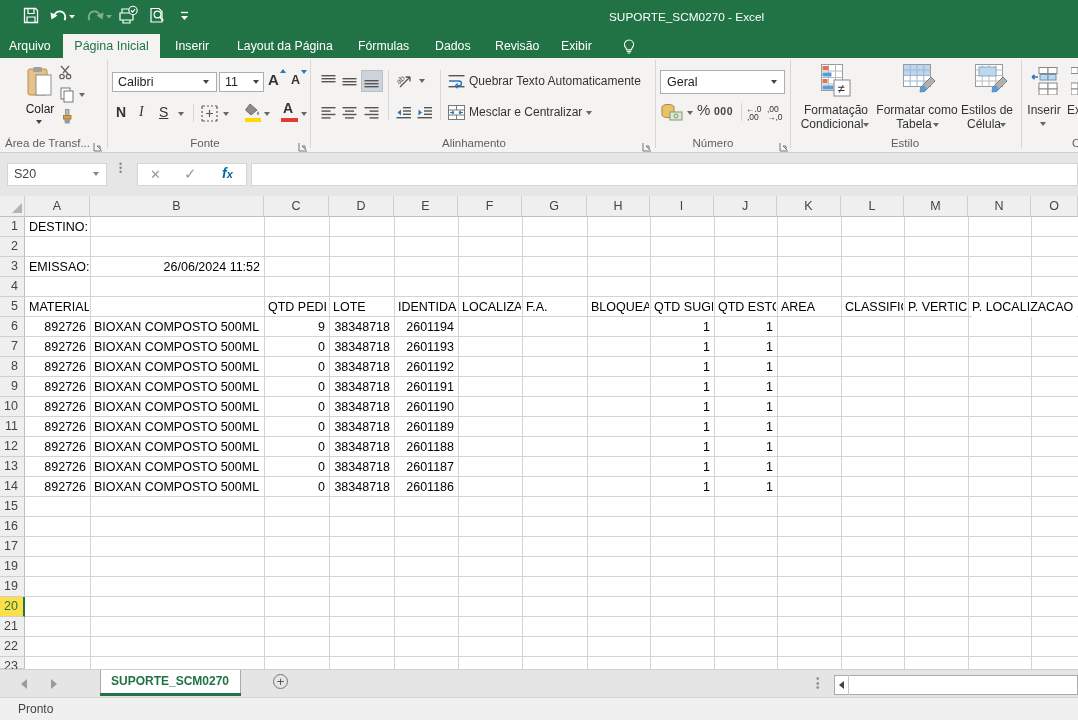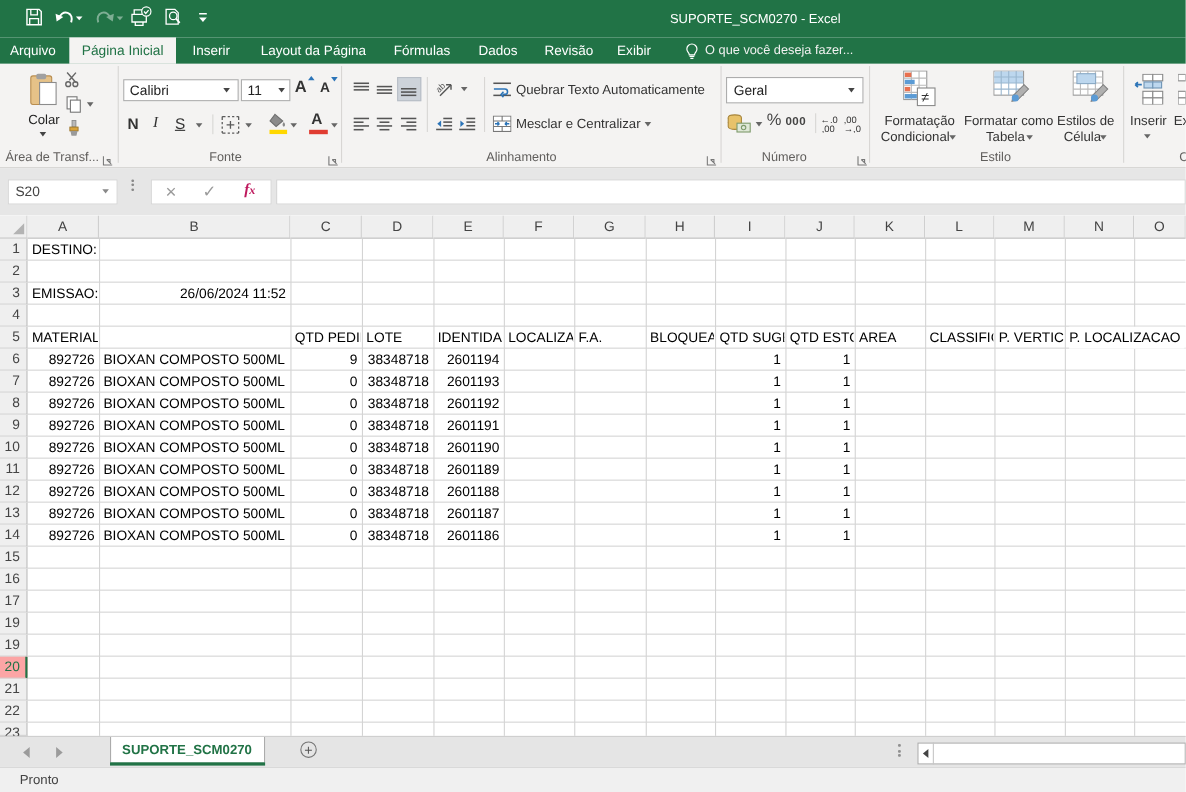--- a/index.html
+++ b/index.html
@@ -78,21 +78,20 @@
     <div class="rtab" style="left:175px">Inserir</div>
     <div class="rtab" style="left:237px">Layout da Página</div>
     <div class="rtab" style="left:358px">Fórmulas</div>
     <div class="rtab" style="left:435px">Dados</div>
     <div class="rtab" style="left:495px">Revisão</div>
     <div class="rtab" style="left:561px">Exibir</div>
     <svg class="abs" style="left:623px;top:5px" width="12" height="15" viewBox="0 0 12 15">
       <path d="M6 1 a4.6 4.6 0 0 1 4.6 4.6 c0 1.8-1 2.7-1.6 3.6-.4.6-.6 1-.6 1.6 h-4.8 c0-.6-.2-1-.6-1.6-.6-.9-1.6-1.8-1.6-3.6 A4.6 4.6 0 0 1 6 1z" fill="none" stroke="#fff" stroke-width="1.1"></path>
       <path d="M3.8 12.3h4.4 M4.6 14h2.8" stroke="#fff" stroke-width="1.2"></path>
     </svg>
-    <div class="rtab" style="left:641px;color:#f2f2f1;font-size:11.6px">O que você deseja fazer...</div>
   </div>
   <div id="ribbon">
     <div class="gsep" style="left:107px"></div>
     <div class="gsep" style="left:310px"></div>
     <div class="gsep" style="left:655px"></div>
     <div class="gsep" style="left:790px"></div>
     <div class="gsep" style="left:1021px"></div>
     <div class="glabel" style="left:5px">Área de Transf...</div>
     <div class="glabel ctr" style="left:205px">Fonte</div>
     <div class="glabel ctr" style="left:474px">Alinhamento</div>
@@ -309,21 +308,21 @@
   </div>
   <div id="fbar">
     <div class="wbox" style="left:7px;top:10px;width:100px;height:23px"></div>
     <div class="abs" style="left:14px;top:14px;font-size:12.5px;color:#444">S20</div>
     <div class="carr" style="left:93px;top:19px;border-top-color:#888"></div>
     <div class="abs" style="left:119px;top:9px;color:#8a8a8a;font-size:9px;line-height:4.2px">•<br>•<br>•</div>
     <div class="wbox" style="left:137px;top:10px;width:110px;height:23px"></div>
     <div class="wbox" style="left:251px;top:10px;width:827px;height:23px"></div>
     <div class="abs" style="left:150px;top:14px;color:#9a9a9a;font-size:13px">✕</div>
     <div class="abs" style="left:184px;top:12px;color:#9a9a9a;font-size:15px">✓</div>
-    <div class="abs" style="left:222px;top:12px;color:#be185d;font-size:14px;font-style:italic;font-family:Liberation Serif, serif;font-weight:bold">f<span style="font-size:11px">x</span></div>
+    <div class="abs" style="left:222px;top:12px;color:#0369a1;font-size:14px;font-style:italic;font-family:Liberation Sans, sans-serif;font-weight:bold">f<span style="font-size:11px">x</span></div>
   </div>
   <div id="grid">
     <div class="colhead" style="left:0;width:25px"></div>
     <div class="abs" style="left:12px;top:7px;width:0;height:0;border-left:10px solid transparent;border-bottom:10px solid #b3b3b3"></div>
     <div class="colhead" style="left:25px;width:65px">A</div>
     <div class="colhead" style="left:90px;width:174px">B</div>
     <div class="colhead" style="left:264px;width:65px">C</div>
     <div class="colhead" style="left:329px;width:65px">D</div>
     <div class="colhead" style="left:394px;width:64px">E</div>
     <div class="colhead" style="left:458px;width:64px">F</div>
@@ -348,21 +347,21 @@
     <div class="rowhead" style="top:201px;height:20px;">10</div>
     <div class="rowhead" style="top:221px;height:20px;">11</div>
     <div class="rowhead" style="top:241px;height:20px;">12</div>
     <div class="rowhead" style="top:261px;height:20px;">13</div>
     <div class="rowhead" style="top:281px;height:20px;">14</div>
     <div class="rowhead" style="top:301px;height:20px;">15</div>
     <div class="rowhead" style="top:321px;height:20px;">16</div>
     <div class="rowhead" style="top:341px;height:20px;">17</div>
     <div class="rowhead" style="top:361px;height:20px;">19</div>
     <div class="rowhead" style="top:381px;height:20px;">19</div>
-    <div class="rowhead" style="top:401px;height:20px;background:#fca5a5;color:#217346;border-right:2px solid #217346;padding-right:5px;">20</div>
+    <div class="rowhead" style="top:401px;height:20px;background:#fde047;color:#217346;border-right:2px solid #217346;padding-right:5px;">20</div>
     <div class="rowhead" style="top:421px;height:20px;">21</div>
     <div class="rowhead" style="top:441px;height:20px;">22</div>
     <div class="rowhead" style="top:461px;height:12px;">23</div>
     <div class="vline" style="left:90px;height:452px"></div>
     <div class="vline" style="left:264px;height:452px"></div>
     <div class="vline" style="left:329px;height:452px"></div>
     <div class="vline" style="left:394px;height:452px"></div>
     <div class="vline" style="left:458px;height:452px"></div>
     <div class="vline" style="left:522px;height:452px"></div>
     <div class="vline" style="left:587px;height:452px"></div>

